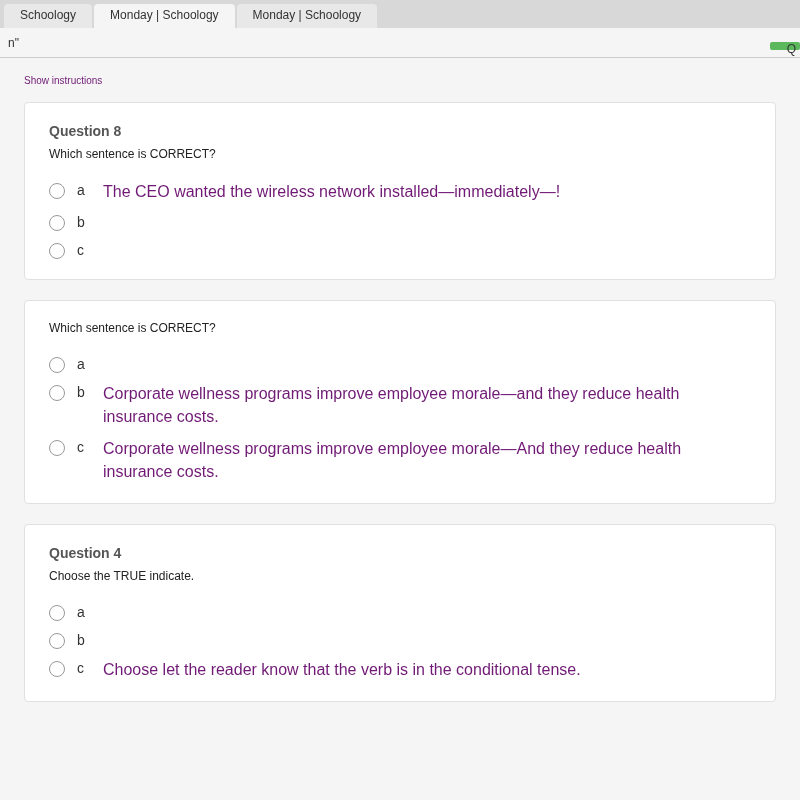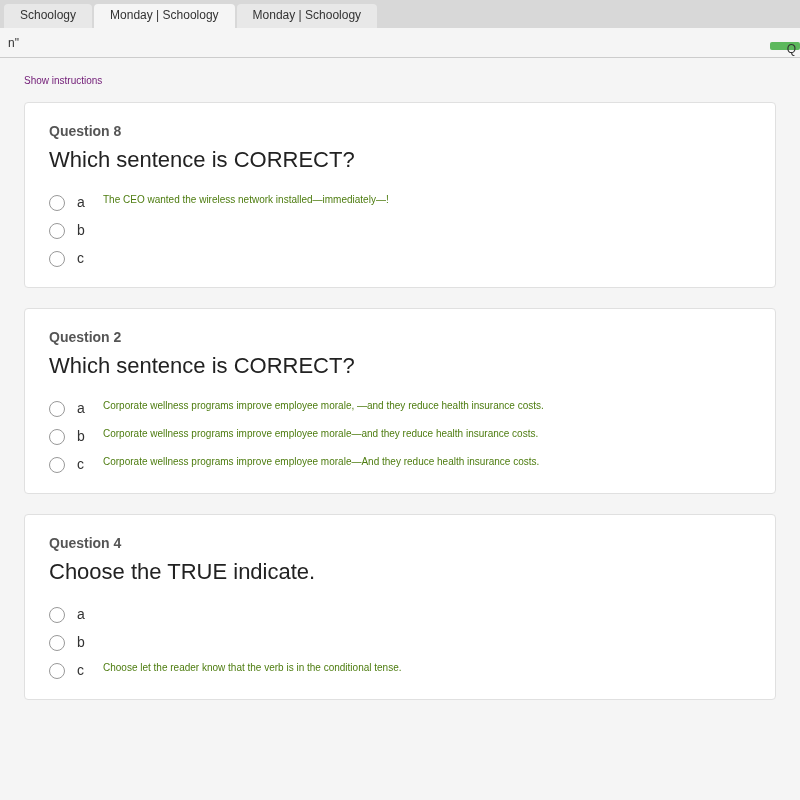--- a/index.html
+++ b/index.html
@@ -80,21 +80,21 @@
     }
 
     .question-number {
       font-size: 14px;
       font-weight: bold;
       color: #555;
       margin-bottom: 8px;
     }
 
     .question-text {
-      font-size: 22px;
+      font-size: 12px;
       font-weight: normal;
       color: #222;
       margin-bottom: 20px;
     }
 
     .options {
       display: flex;
       flex-direction: column;
       gap: 10px;
     }
@@ -118,22 +118,22 @@
 
     .option-letter {
       font-size: 14px;
       color: #333;
       width: 14px;
       flex-shrink: 0;
       margin-top: 1px;
     }
 
     .option-text {
-      font-size: 10px;
-      color: #4d7c0f;
+      font-size: 16px;
+      color: #701a75;
       line-height: 1.4;
     }
 
     .progress-bar-container {
       position: absolute;
       top: 42px;
       right: 0;
       width: 30px;
       height: 8px;
       background-color: #5cb85c;
@@ -198,27 +198,25 @@
             <div class="option-radio"></div>
             <span class="option-letter">b</span>
           </div>
           <div class="option-row">
             <div class="option-radio"></div>
             <span class="option-letter">c</span>
           </div>
         </div>
       </div>
       <div class="question-block">
-        <div class="question-number">Question 2</div>
         <div class="question-text">Which sentence is CORRECT?</div>
         <div class="options">
           <div class="option-row">
             <div class="option-radio"></div>
             <span class="option-letter">a</span>
-            <span class="option-text">Corporate wellness programs improve employee morale, —and they reduce health insurance costs.</span>
           </div>
           <div class="option-row">
             <div class="option-radio"></div>
             <span class="option-letter">b</span>
             <span class="option-text">Corporate wellness programs improve employee morale—and they reduce health insurance costs.</span>
           </div>
           <div class="option-row">
             <div class="option-radio"></div>
             <span class="option-letter">c</span>
             <span class="option-text">Corporate wellness programs improve employee morale—And they reduce health insurance costs.</span>

